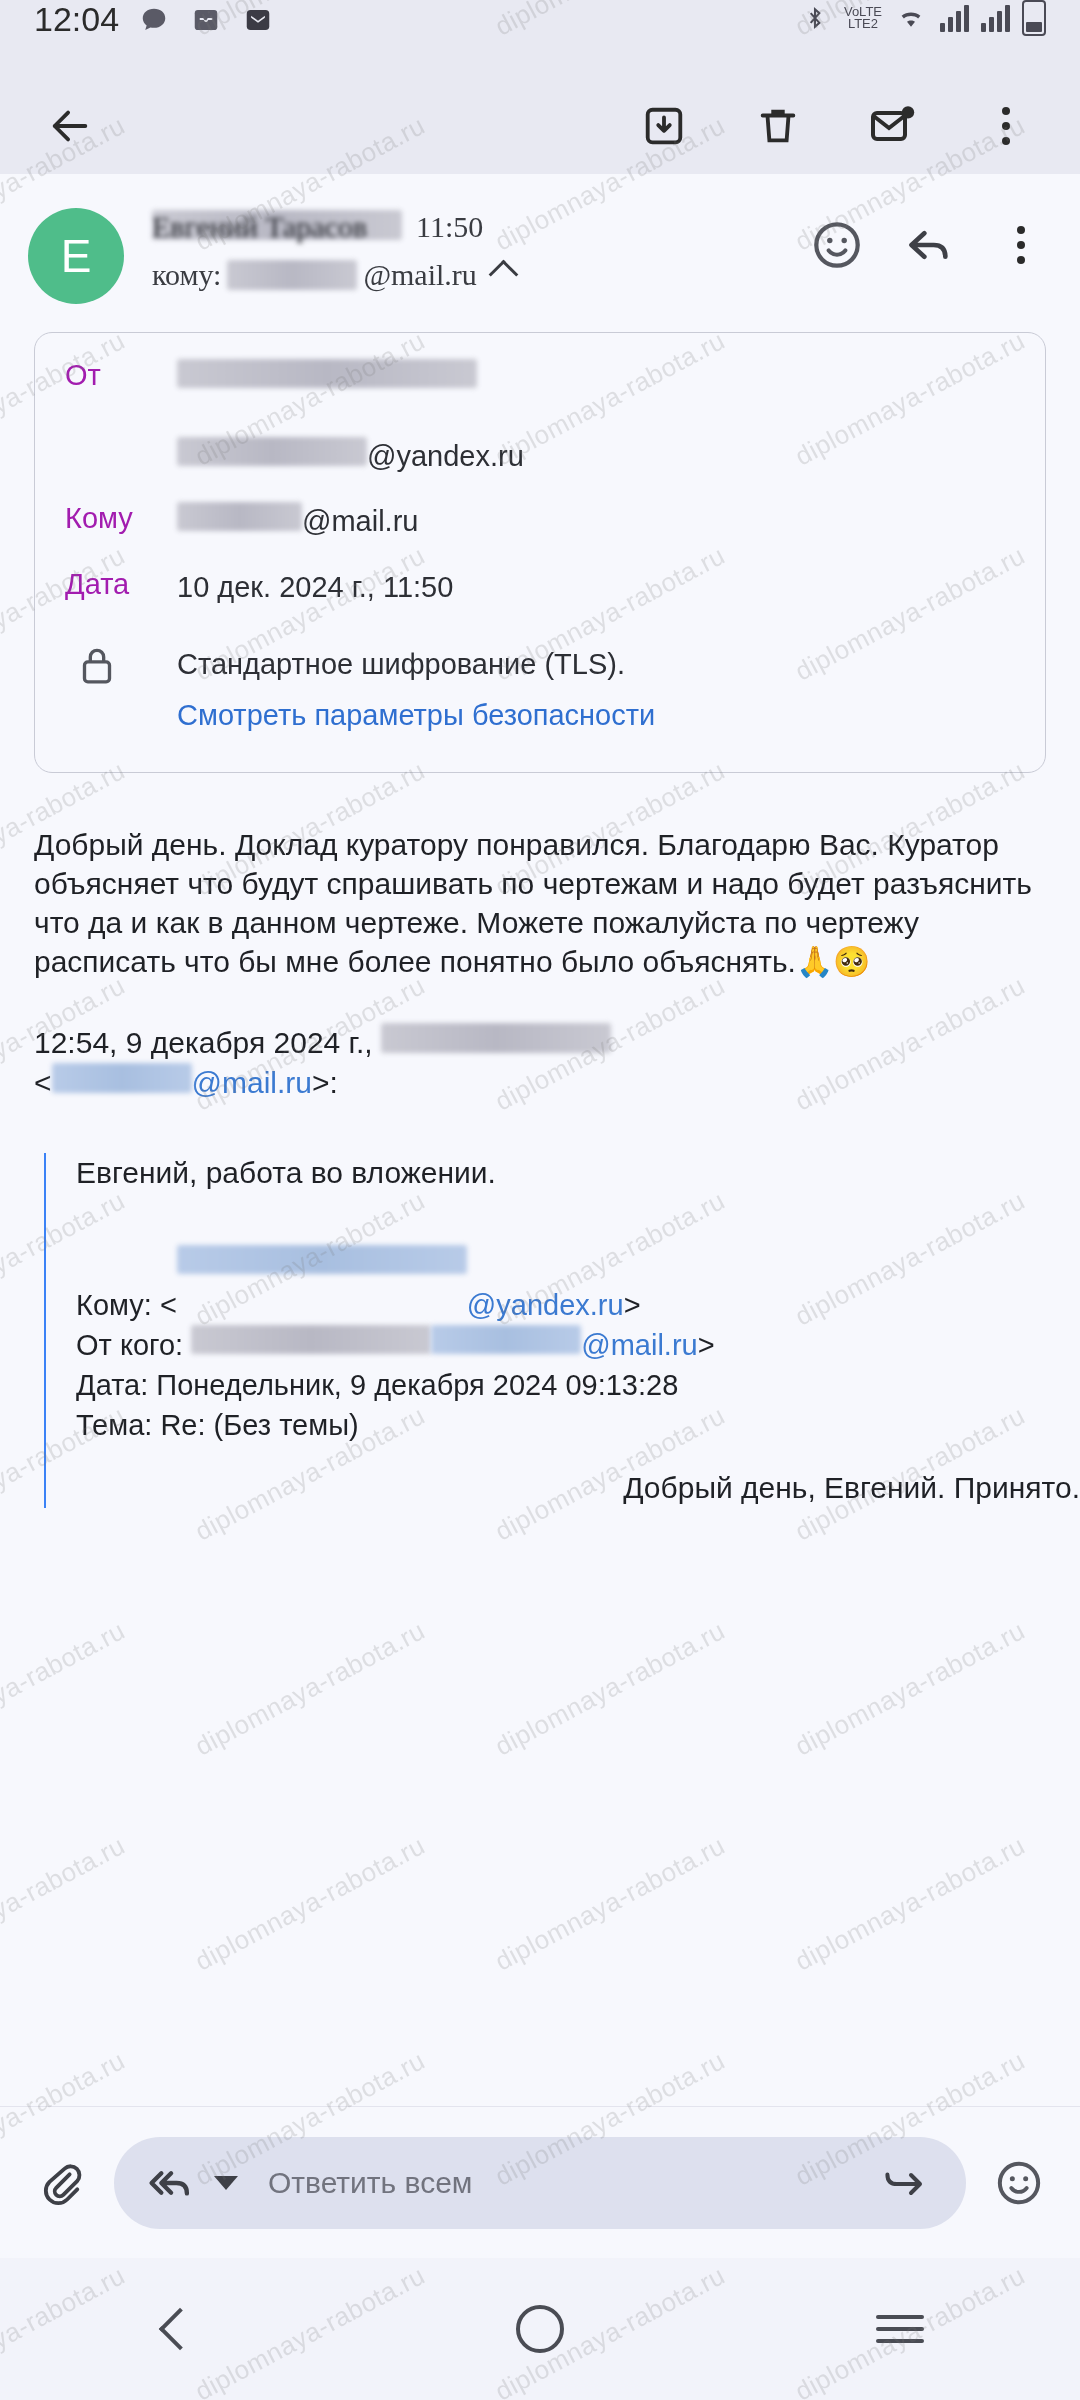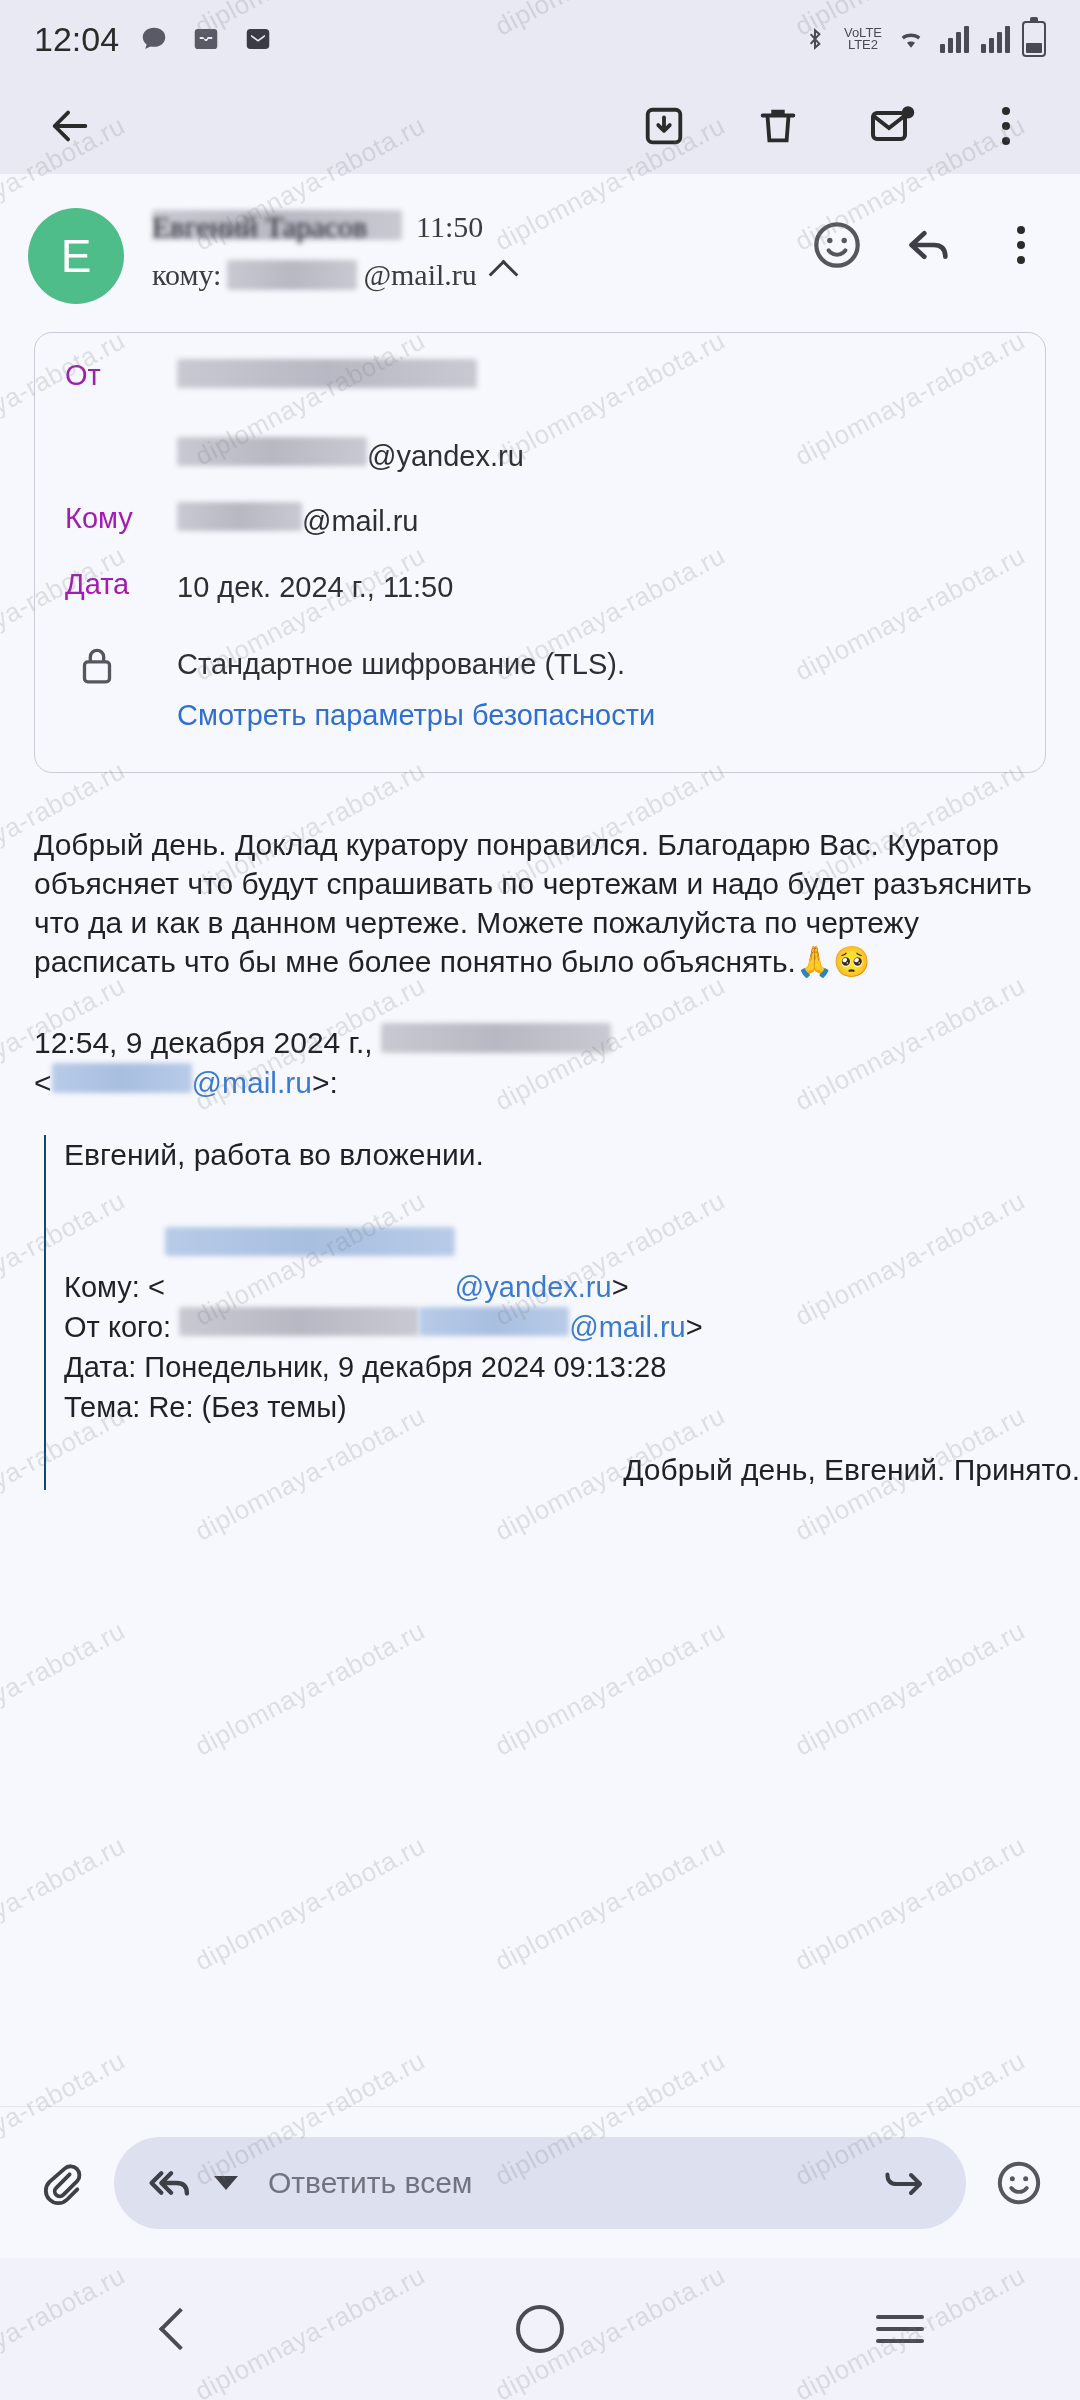--- a/index.html
+++ b/index.html
@@ -34,21 +34,21 @@
     transform-origin: left top;
     letter-spacing: 0.5px;
   }
 
   
   .status-bar {
     position: relative;
     height: 78px;
     background: #e8e9f2;
     display: flex;
-    align-items: center;
+    align-items: flex-start;
     justify-content: space-between;
     padding: 0 34px;
     box-sizing: border-box;
     z-index: 10;
   }
   .status-left {
     display: flex;
     align-items: center;
     gap: 18px;
   }
@@ -289,23 +289,23 @@
   }
   .quote-head {
     padding: 42px 34px 0 34px;
     font-size: 30px;
     line-height: 1.34;
     color: #1f2126;
   }
   .mail-link { color: #3b7ad1; }
 
   .quote-block {
-    margin: 32px 0 0 44px;
-    padding-left: 18px;
-    border-left: 2px solid #0c4a6e;
+    margin: 50px 0 0 44px;
+    padding-left: 30px;
+    border-left: 2px solid #3b82f6;
   }
   .quote-line {
     font-size: 30px;
     color: #1f2126;
     line-height: 1.32;
   }
   .nested-quote {
     margin-top: 52px;
     font-size: 29px;
     line-height: 1.38;

